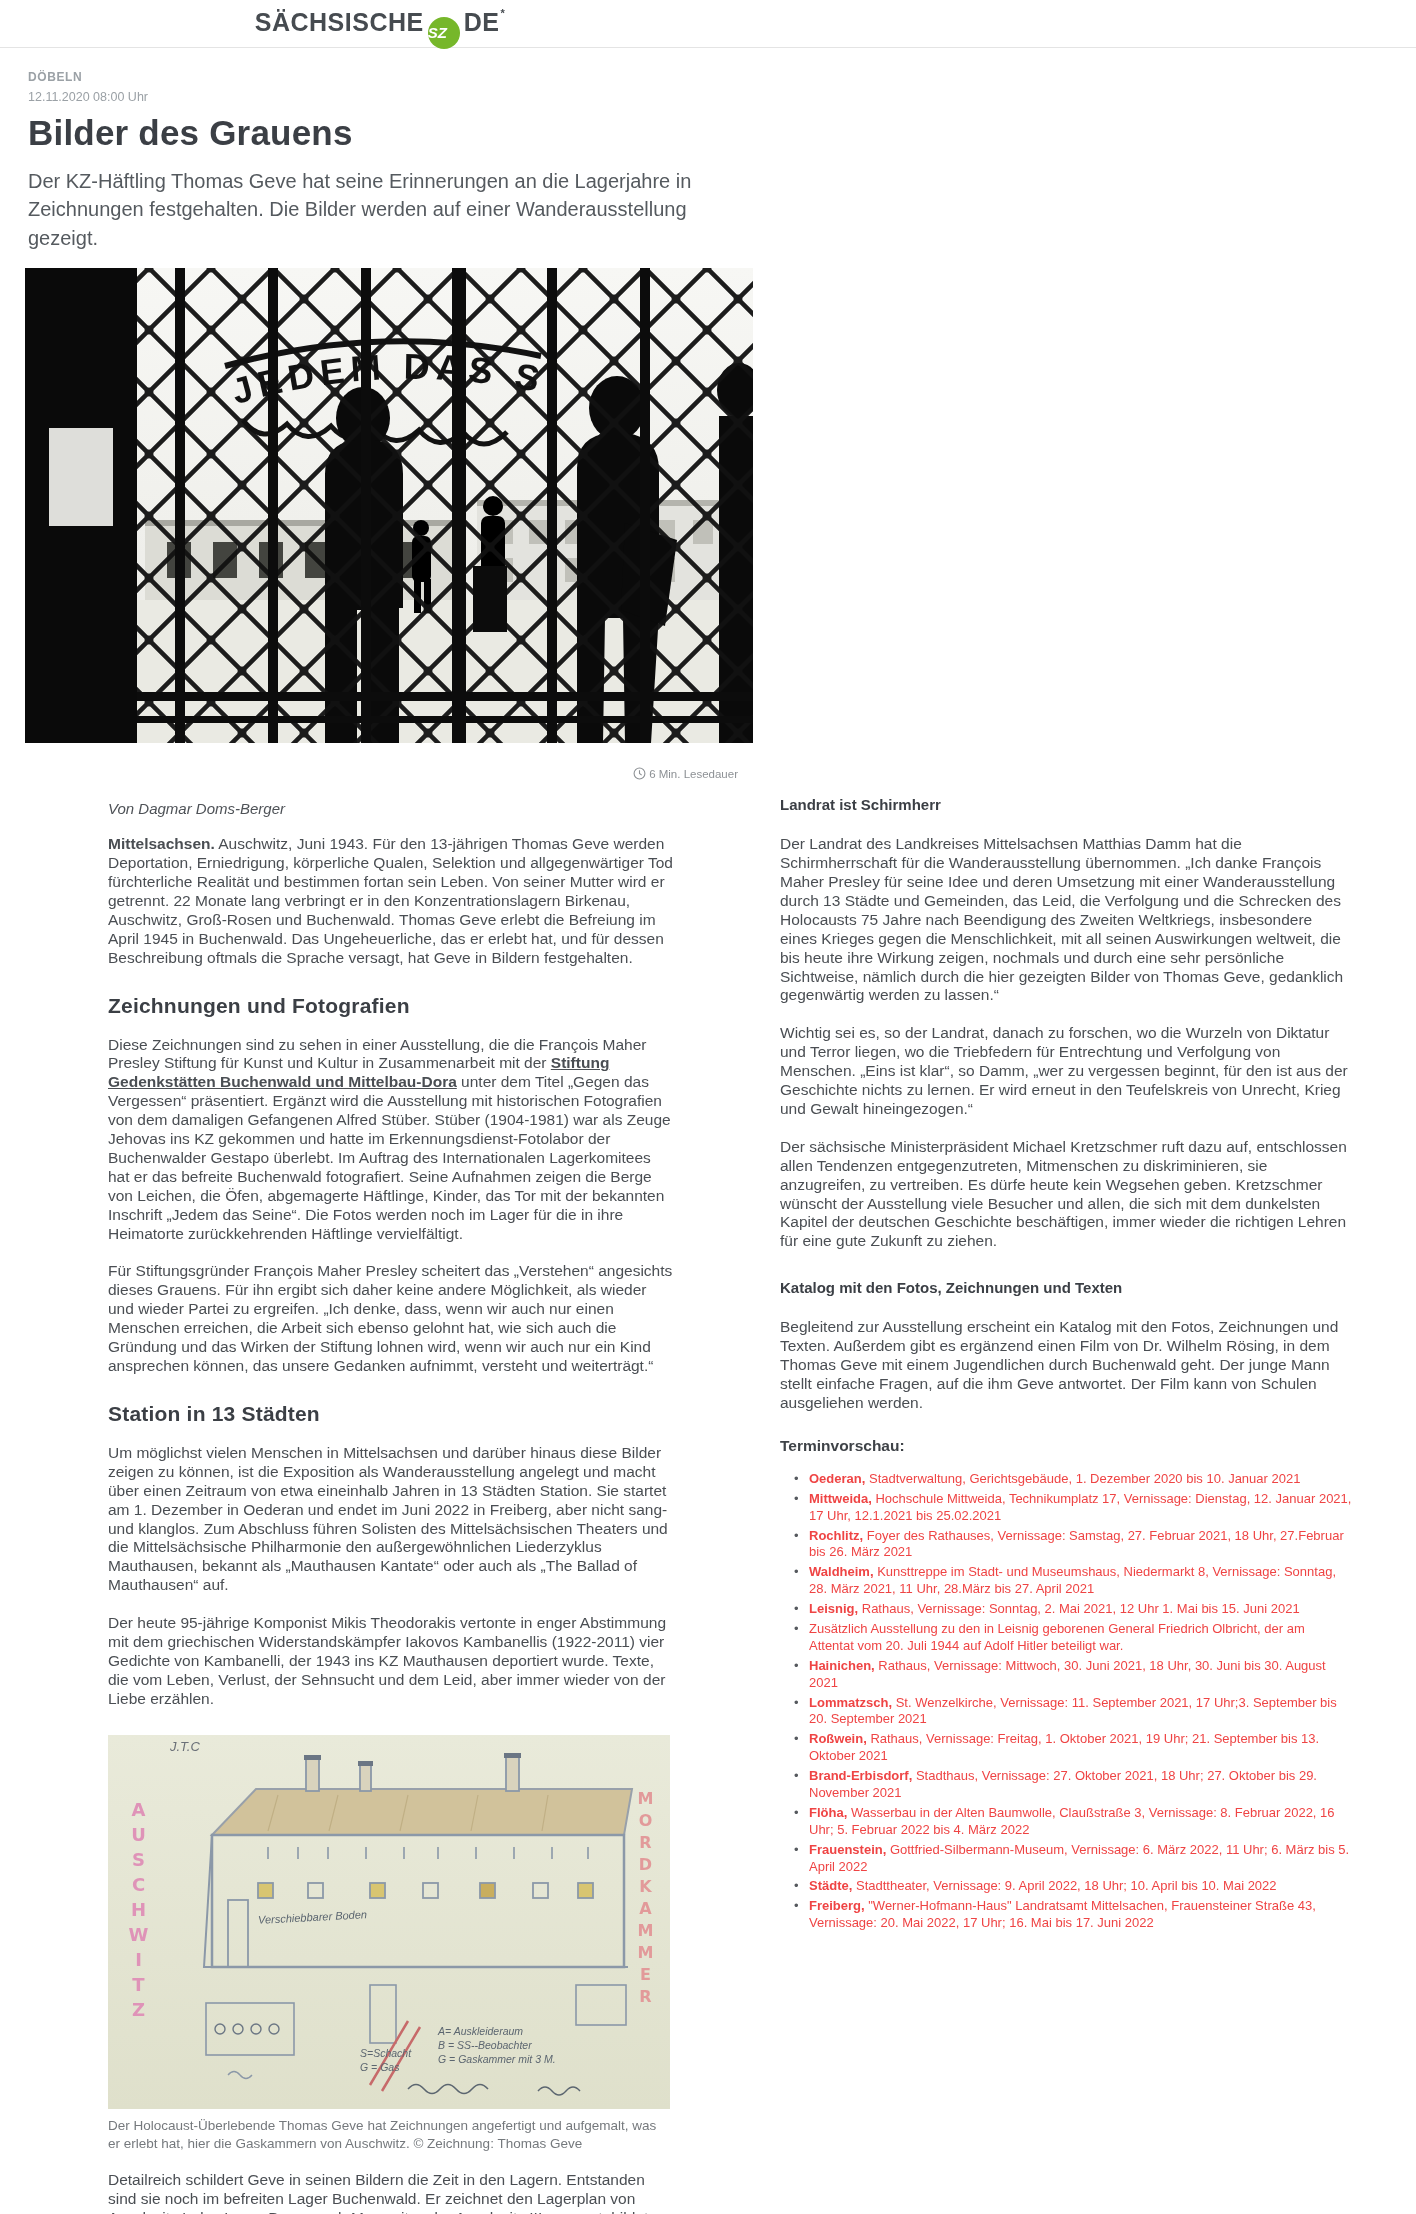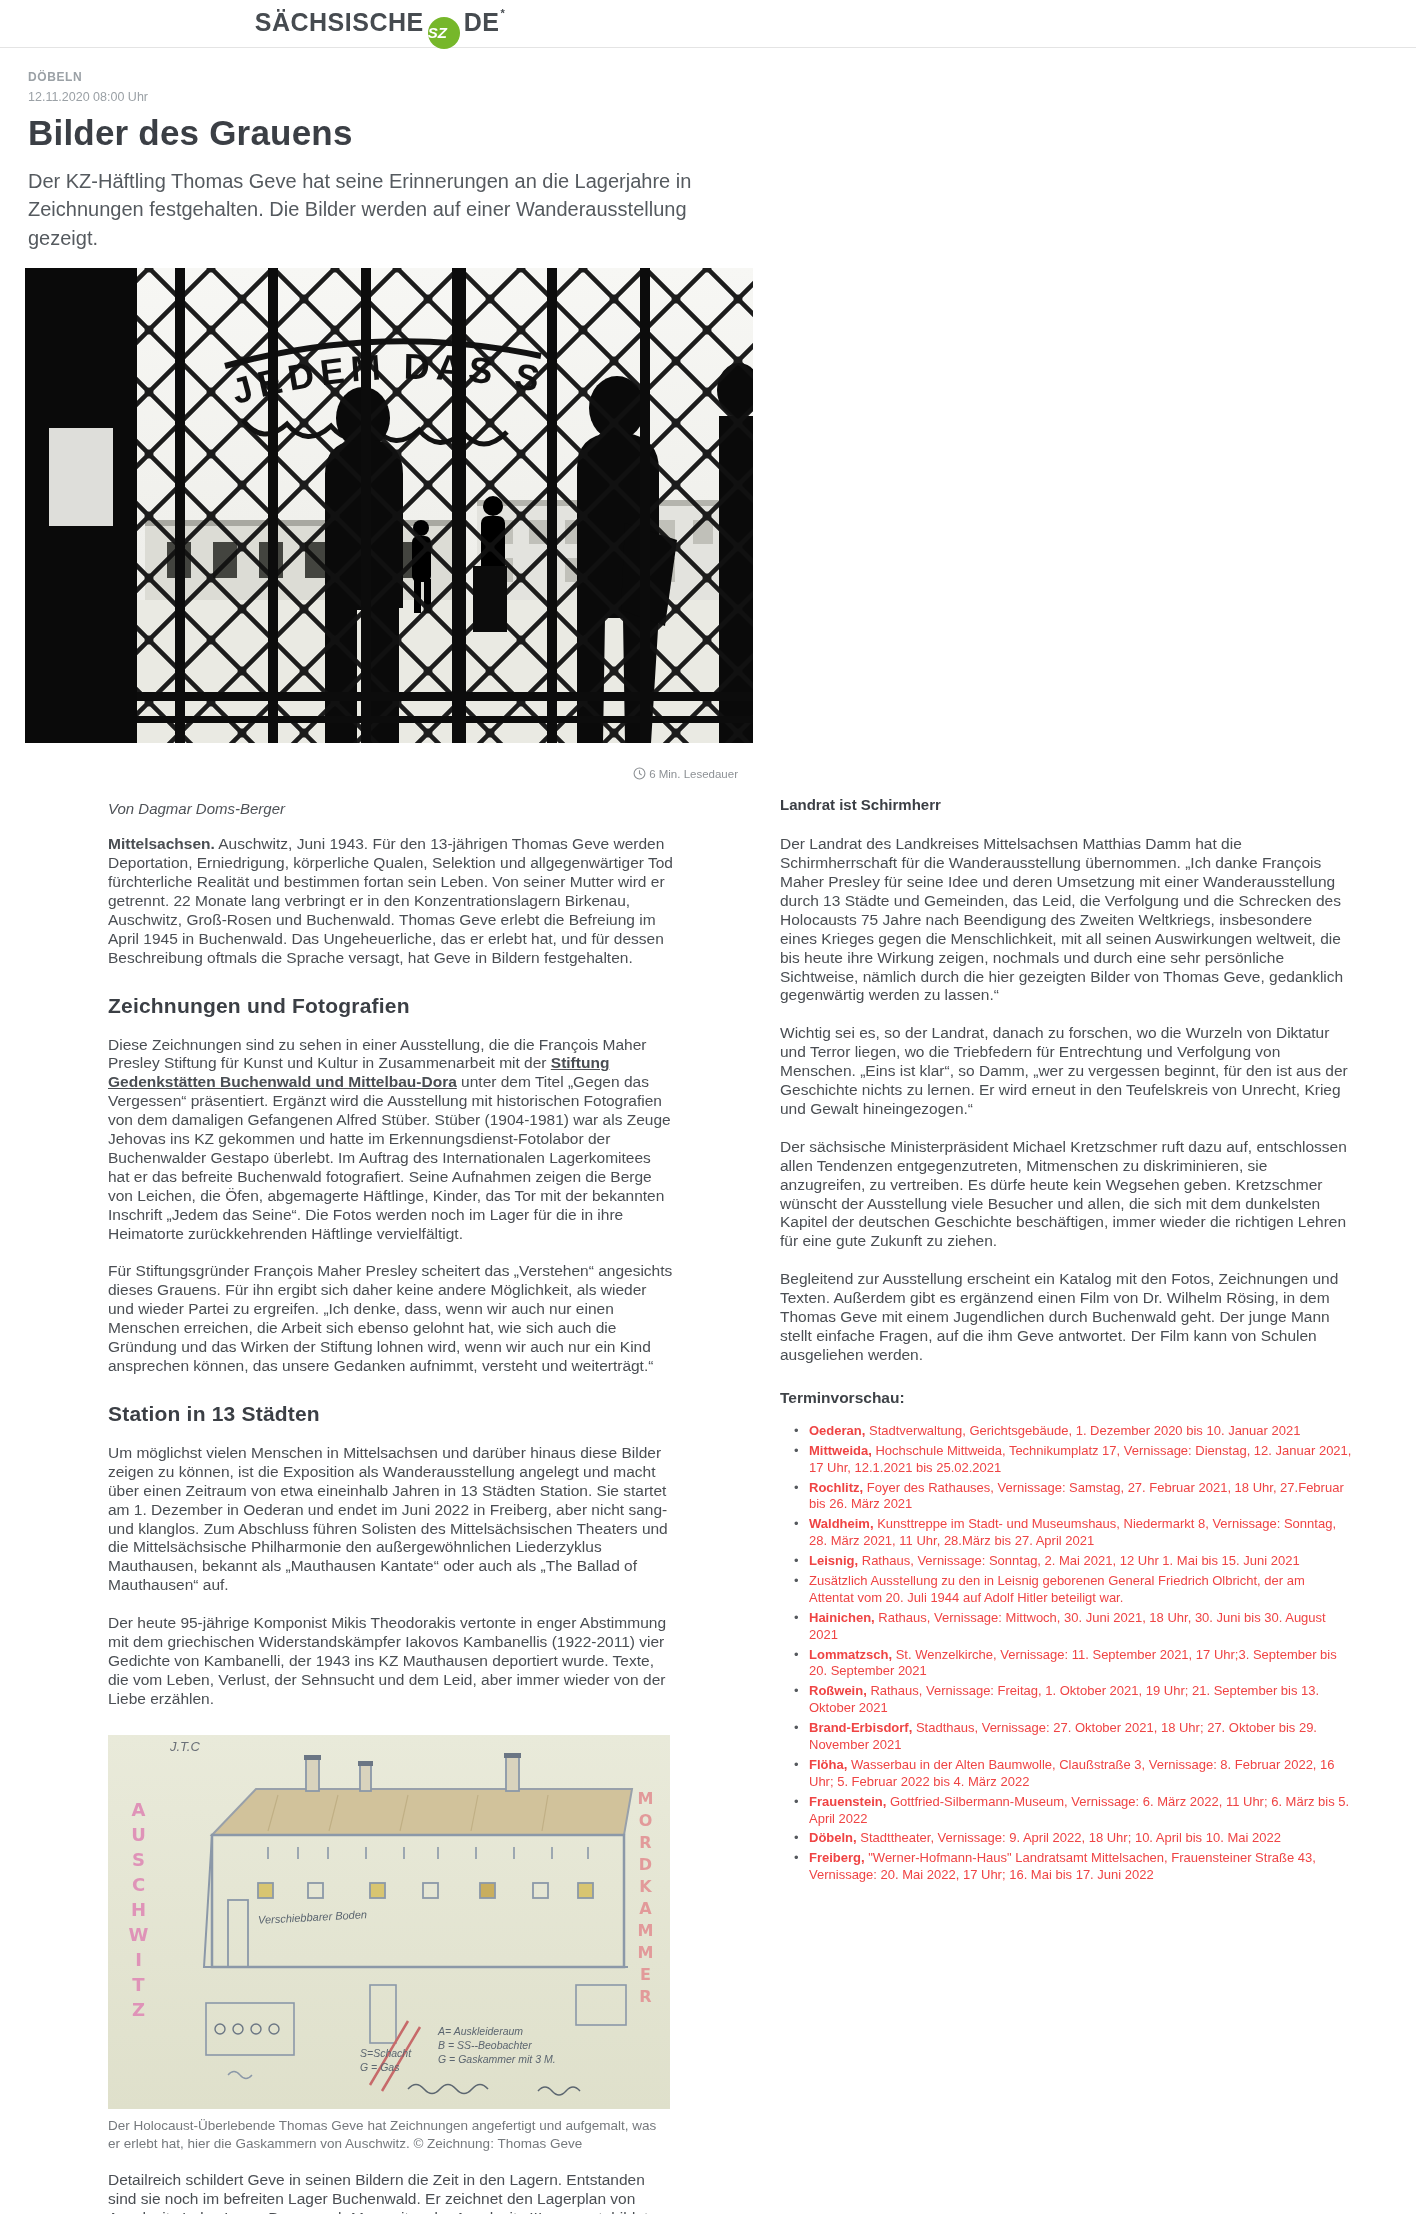--- a/index.html
+++ b/index.html
@@ -265,35 +265,36 @@
       <p class="body">Detailreich schildert Geve in seinen Bildern die Zeit in den Lagern. Entstanden sind sie noch im befreiten Lager Buchenwald. Er zeichnet den Lagerplan von Auschwitz I, das Lager Buna, auch Monowitz oder Auschwitz III genannt, bildet einen „normalen“ Wochentag in Ausschwitz, der von körperlicher Erschöpfung, Hunger, von Drangsalierungen, Schikanen und Todesängsten, aber auch von Träumen gekennzeichnet ist, ab.</p>
 
     </div>
 
     <div class="col-right">
       <h2 class="sub-r">Landrat ist Schirmherr</h2>
       <p class="body">Der Landrat des Landkreises Mittelsachsen Matthias Damm hat die Schirmherrschaft für die Wanderausstellung übernommen. „Ich danke François Maher Presley für seine Idee und deren Umsetzung mit einer Wanderausstellung durch 13 Städte und Gemeinden, das Leid, die Verfolgung und die Schrecken des Holocausts 75 Jahre nach Beendigung des Zweiten Weltkriegs, insbesondere eines Krieges gegen die Menschlichkeit, mit all seinen Auswirkungen weltweit, die bis heute ihre Wirkung zeigen, nochmals und durch eine sehr persönliche Sichtweise, nämlich durch die hier gezeigten Bilder von Thomas Geve, gedanklich gegenwärtig werden zu lassen.“</p>
       <p class="body">Wichtig sei es, so der Landrat, danach zu forschen, wo die Wurzeln von Diktatur und Terror liegen, wo die Triebfedern für Entrechtung und Verfolgung von Menschen. „Eins ist klar“, so Damm, „wer zu vergessen beginnt, für den ist aus der Geschichte nichts zu lernen. Er wird erneut in den Teufelskreis von Unrecht, Krieg und Gewalt hineingezogen.“</p>
       <p class="body">Der sächsische Ministerpräsident Michael Kretzschmer ruft dazu auf, entschlossen allen Tendenzen entgegenzutreten, Mitmenschen zu diskriminieren, sie anzugreifen, zu vertreiben. Es dürfe heute kein Wegsehen geben. Kretzschmer wünscht der Ausstellung viele Besucher und allen, die sich mit dem dunkelsten Kapitel der deutschen Geschichte beschäftigen, immer wieder die richtigen Lehren für eine gute Zukunft zu ziehen.</p>
 
+      <h2 class="sub-r later">Katalog mit den Fotos, Zeichnungen und Texten</h2>
       <p class="body">Begleitend zur Ausstellung erscheint ein Katalog mit den Fotos, Zeichnungen und Texten. Außerdem gibt es ergänzend einen Film von Dr. Wilhelm Rösing, in dem Thomas Geve mit einem Jugendlichen durch Buchenwald geht. Der junge Mann stellt einfache Fragen, auf die ihm Geve antwortet. Der Film kann von Schulen ausgeliehen werden.</p>
 
       <div class="termine-label">Terminvorschau:</div>
       <ul class="termine">
         <li><b>Oederan,</b><span> Stadtverwaltung, Gerichtsgebäude, 1. Dezember 2020 bis 10. Januar 2021</span></li>
         <li><b>Mittweida,</b><span> Hochschule Mittweida, Technikumplatz 17, Vernissage: Dienstag, 12. Januar 2021, 17 Uhr, 12.1.2021 bis 25.02.2021</span></li>
         <li><b>Rochlitz,</b><span> Foyer des Rathauses, Vernissage: Samstag, 27. Februar 2021, 18 Uhr, 27.Februar bis 26. März 2021</span></li>
         <li><b>Waldheim,</b><span> Kunsttreppe im Stadt- und Museumshaus, Niedermarkt 8, Vernissage: Sonntag, 28. März 2021, 11 Uhr, 28.März bis 27. April 2021</span></li>
         <li><b>Leisnig,</b><span> Rathaus, Vernissage: Sonntag, 2. Mai 2021, 12 Uhr 1. Mai bis 15. Juni 2021</span></li>
         <li><b></b><span>Zusätzlich Ausstellung zu den in Leisnig geborenen General Friedrich Olbricht, der am Attentat vom 20. Juli 1944 auf Adolf Hitler beteiligt war.</span></li>
         <li><b>Hainichen,</b><span> Rathaus, Vernissage: Mittwoch, 30. Juni 2021, 18 Uhr, 30. Juni bis 30. August 2021</span></li>
         <li><b>Lommatzsch,</b><span> St. Wenzelkirche, Vernissage: 11. September 2021, 17 Uhr;3. September bis 20. September 2021</span></li>
         <li><b>Roßwein,</b><span> Rathaus, Vernissage: Freitag, 1. Oktober 2021, 19 Uhr; 21. September bis 13. Oktober 2021</span></li>
         <li><b>Brand-Erbisdorf,</b><span> Stadthaus, Vernissage: 27. Oktober 2021, 18 Uhr; 27. Oktober bis 29. November 2021</span></li>
         <li><b>Flöha,</b><span> Wasserbau in der Alten Baumwolle, Claußstraße 3, Vernissage: 8. Februar 2022, 16 Uhr; 5. Februar 2022 bis 4. März 2022</span></li>
         <li><b>Frauenstein,</b><span> Gottfried-Silbermann-Museum, Vernissage: 6. März 2022, 11 Uhr; 6. März bis 5. April 2022</span></li>
-        <li><b>Döbeln,</b><span> Stadttheater, Vernissage: 9. April 2022, 18 Uhr; 10. April bis 10. Mai 2022</span></li>
+        <li><b>Städte,</b><span> Stadttheater, Vernissage: 9. April 2022, 18 Uhr; 10. April bis 10. Mai 2022</span></li>
         <li><b>Freiberg,</b><span> "Werner-Hofmann-Haus" Landratsamt Mittelsachen, Frauensteiner Straße 43, Vernissage: 20. Mai 2022, 17 Uhr; 16. Mai bis 17. Juni 2022</span></li>
       </ul>
     </div>
 
   </div>
 </main>
 
 </body></html>

